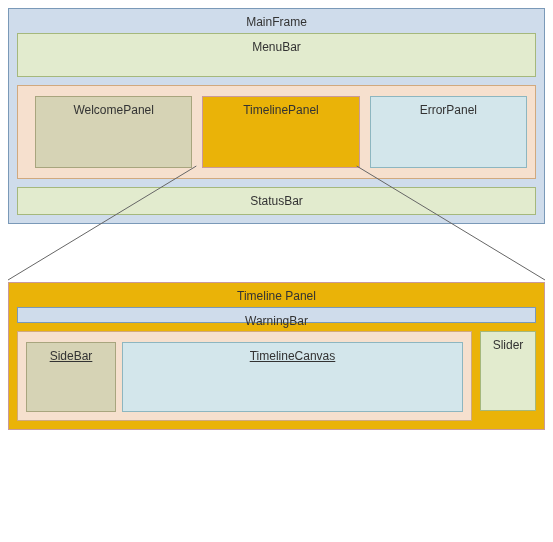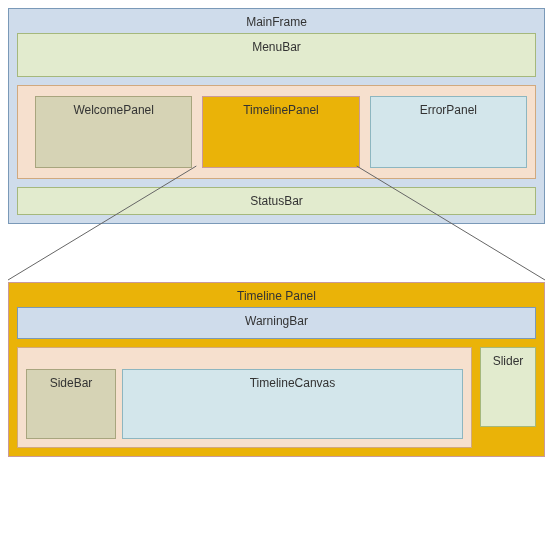--- a/index.html
+++ b/index.html
@@ -48,36 +48,37 @@
   
   #connector {
     position: absolute;
     left: 0;
     width: 553px;
     pointer-events: none;
   }
 
   
   #timelinepanel2 { margin-top: 58px; }
-  #warningbar { height: 32px; margin-bottom: 8px; }
+  #warningbar { height: 16px; margin-bottom: 8px; }
   #tp-row {
     display: flex;
     gap: 8px;
   }
   #splitterwindow {
     flex: 1;
   }
   #slider {
     width: 56px;
     height: 80px;
   }
   #sw-row {
     display: flex;
     gap: 6px;
-    margin-top: 15px;
+    margin-top: 4px;
+    text-decoration: underline;
   }
   #sidebar { width: 90px; height: 70px; }
   #timelinecanvas { flex: 1; height: 70px; }
 </style>
 </head>
 <body>
 
 <div id="mainframe" class="box blue">
   <div class="label">MainFrame</div>
 

